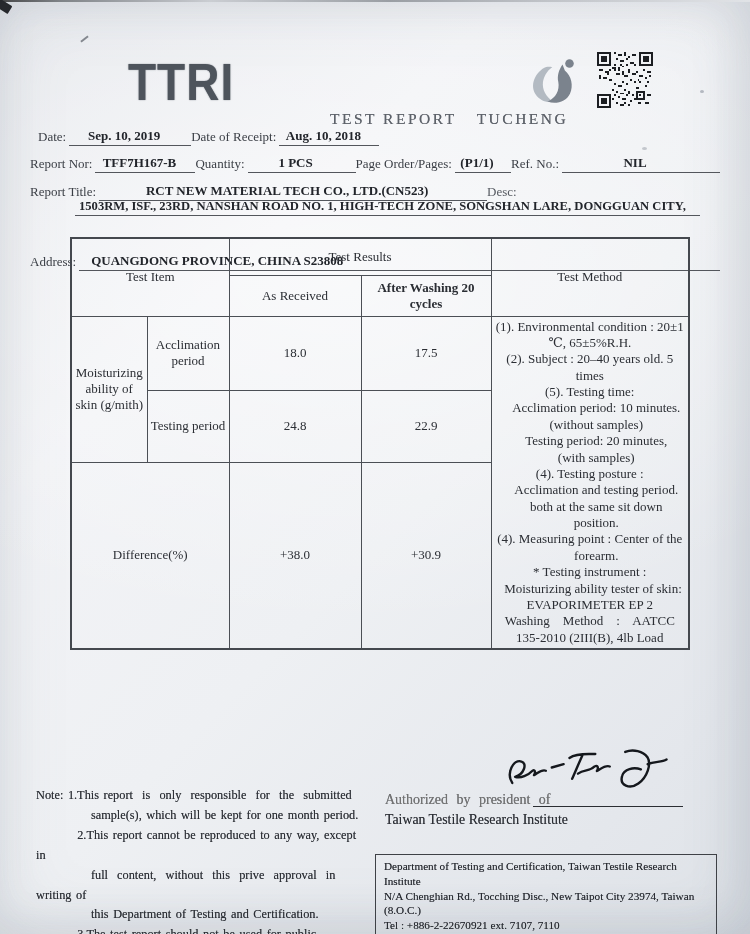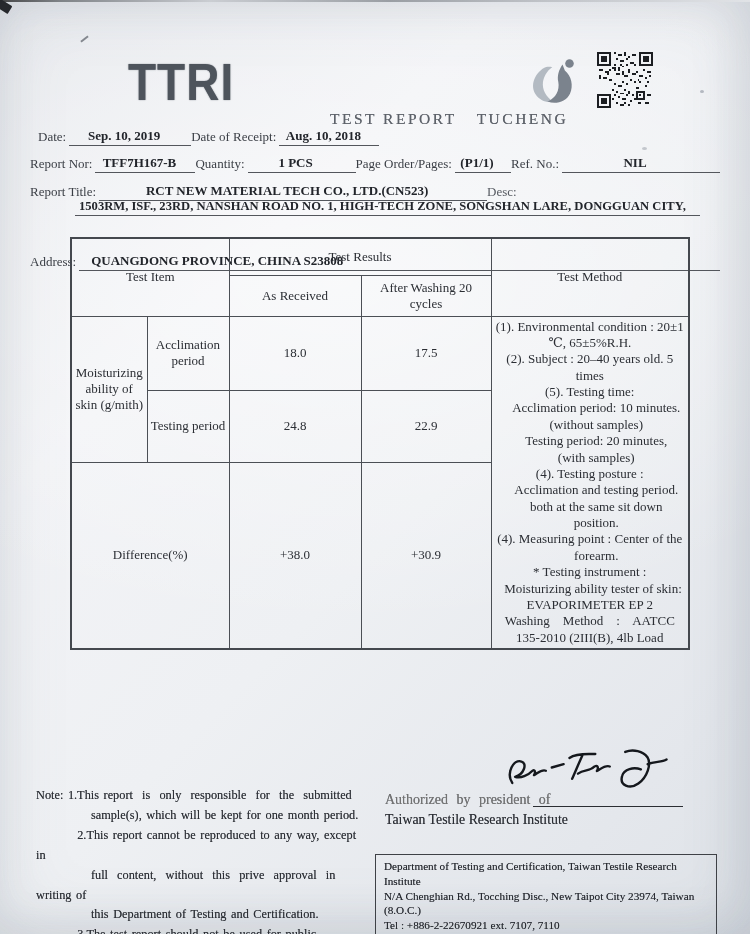--- a/index.html
+++ b/index.html
@@ -46,21 +46,21 @@
   .addr2-row{ left:30px; top:233px; width:690px;margin-top:20px; }
   .desc-lbl{ font-size:13px; color:#565a61; align-self:flex-end; padding-bottom:1px; }
 
   
   table.report{ position:absolute; left:70px; top:237px; border-collapse:collapse; table-layout:fixed; background:transparent; }
   table.report td{ border:1.4px solid #4b4f55; text-align:center; vertical-align:middle; font-size:13px; color:#2b2e34; padding:2px 3px; }
   table.report{ border:2px solid #44484e; }
   td.method-cell{ text-align:left; vertical-align:top; font-size:11.4px; line-height:1.26;
     white-space:pre-wrap; padding:3px 2px 2px 4px; color:#25282e; }
   td.group-lbl{ font-size:12.6px; line-height:1.25; padding:2px 4px; }
-  .c1{ width:76px; } .c2{ width:82px; } .c3{ width:132px; } .c4{ width:130px; } .c5{ width:198px; }
+  .c1{ width:76px; } .c2{ width:82px; } .c3{ width:132px; } .c4{ width:130px;font-weight:bold; } .c5{ width:198px; }
   .hr1{ height:37px; } .hr2{ height:41px; } .br1{ height:65px; } .br2{ height:63px; } .br3{ height:163px; }
 
   
   .notes{ position:absolute; left:36px; top:786px; width:330px; font-size:12.3px; line-height:1.62;
     white-space:pre-wrap; color:#2b2e34; word-spacing:1.5px; }
 
   
   .auth-line1{ position:absolute; left:385px; top:792px; font-size:14px; word-spacing:5px; color:#737373; }
   .auth-line2{ position:absolute; left:385px; top:812px; font-size:13.8px; color:#2b2e34; }
   .signature{ position:absolute; left:498px; top:746px; width:195px; height:56px; transform:rotate(-2deg); }

